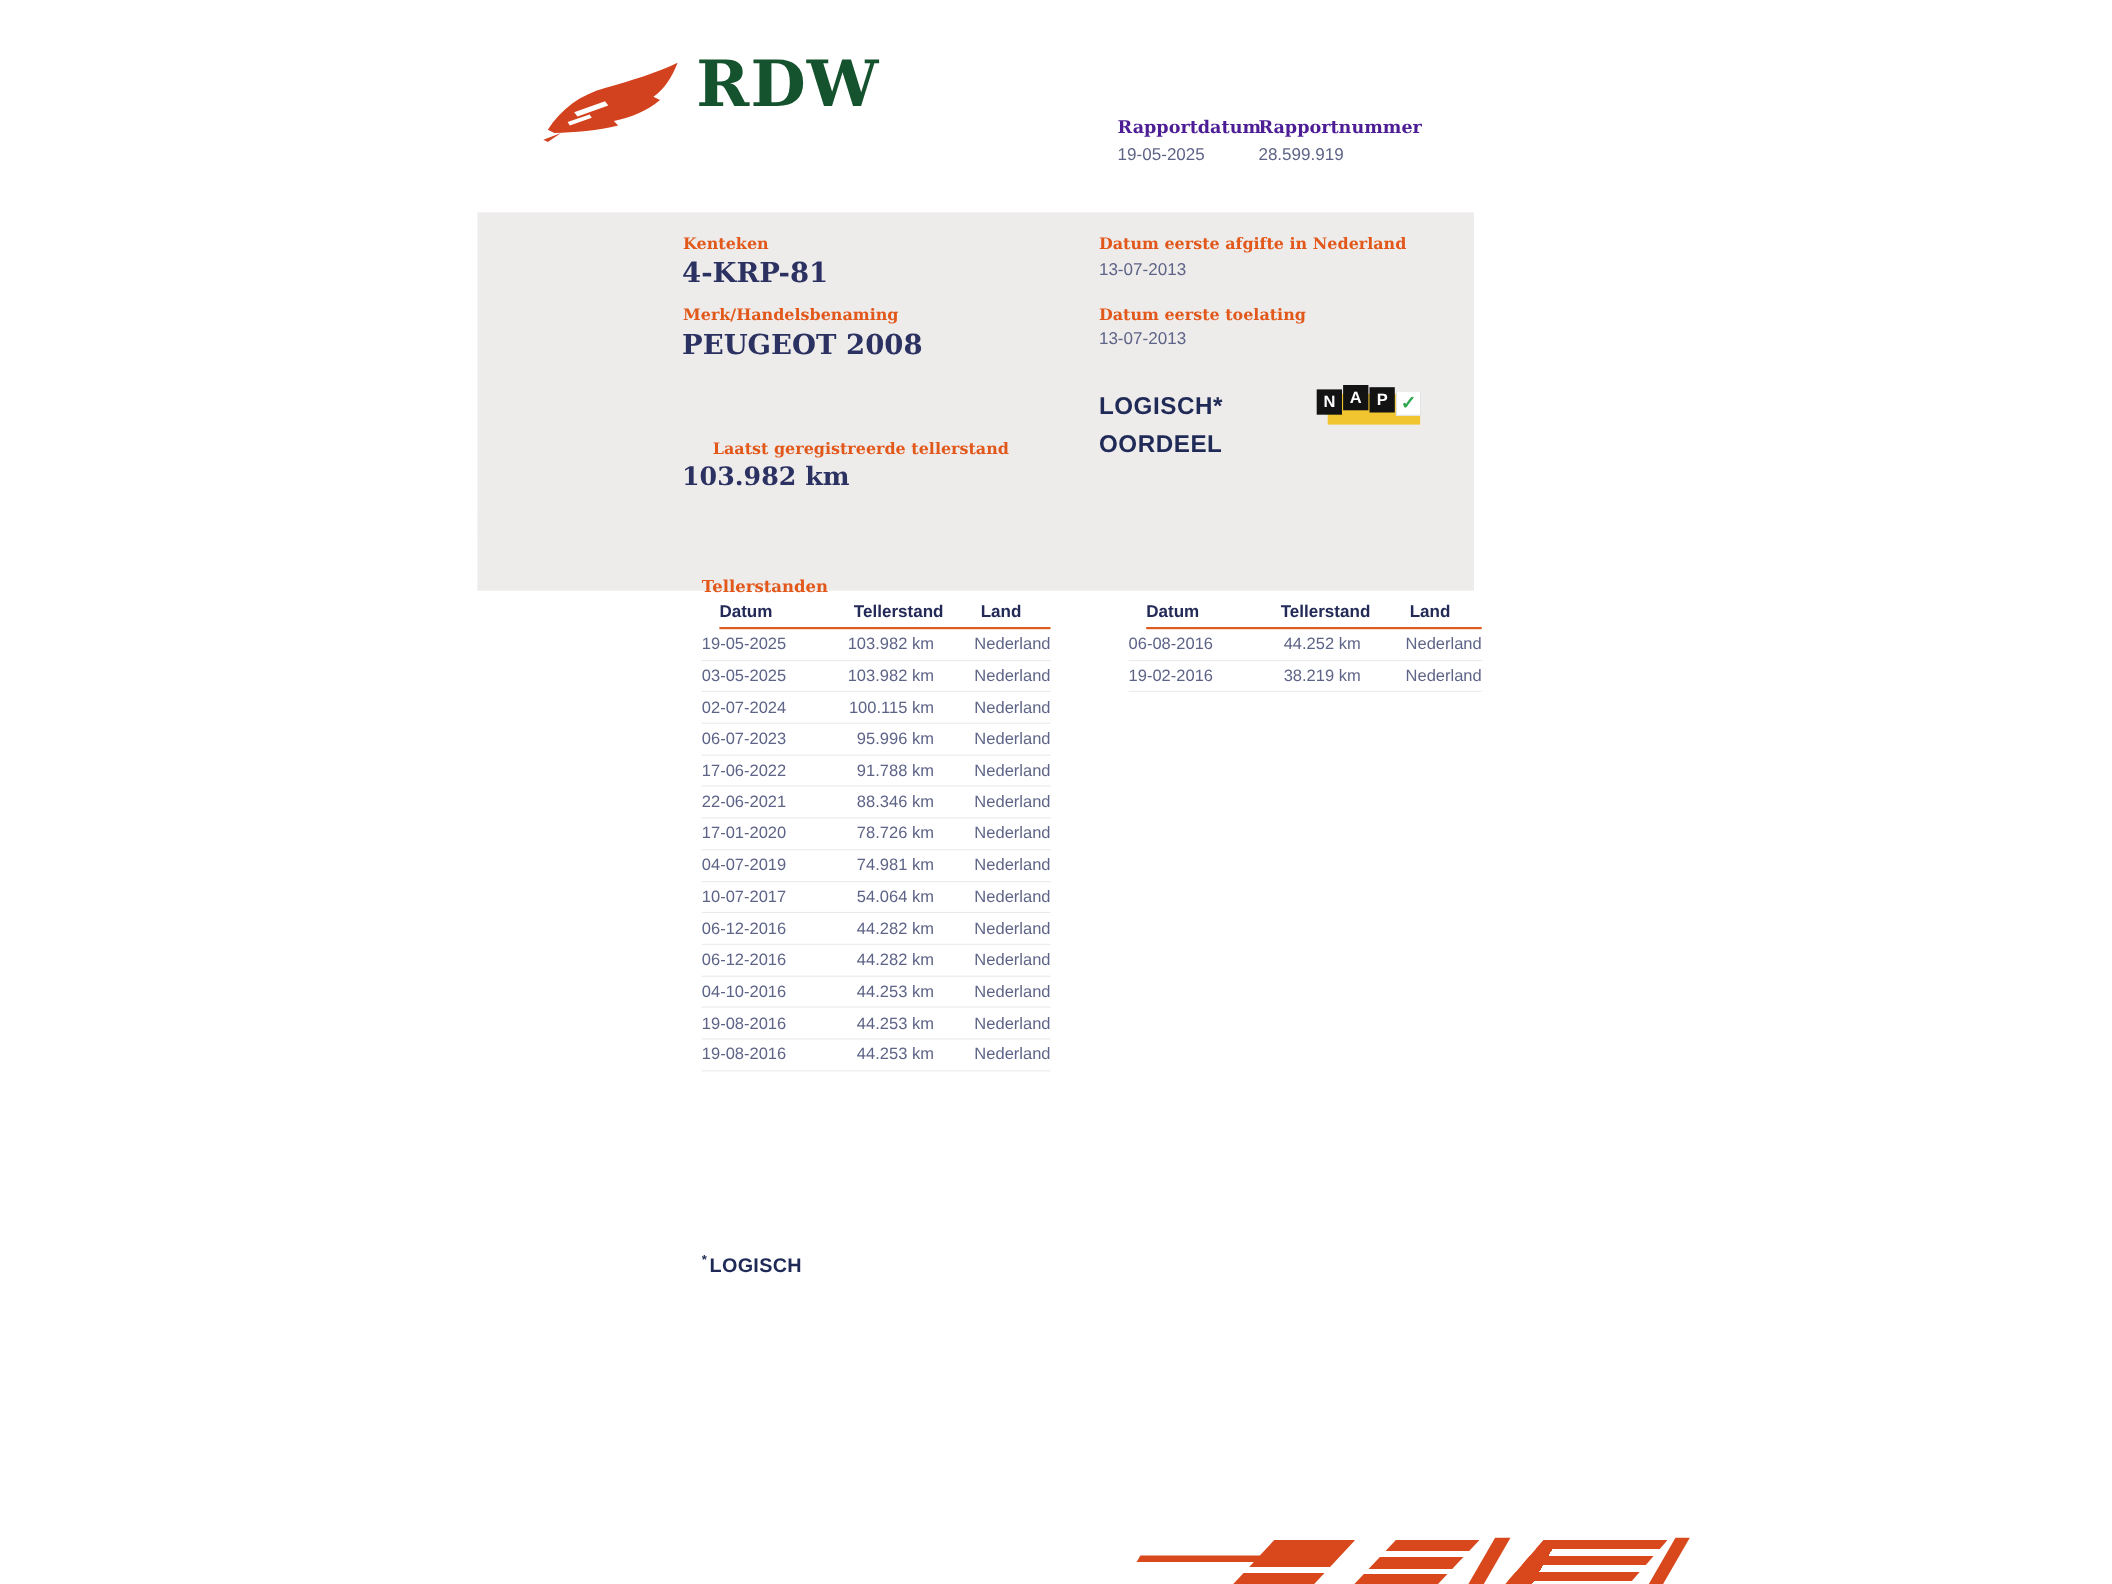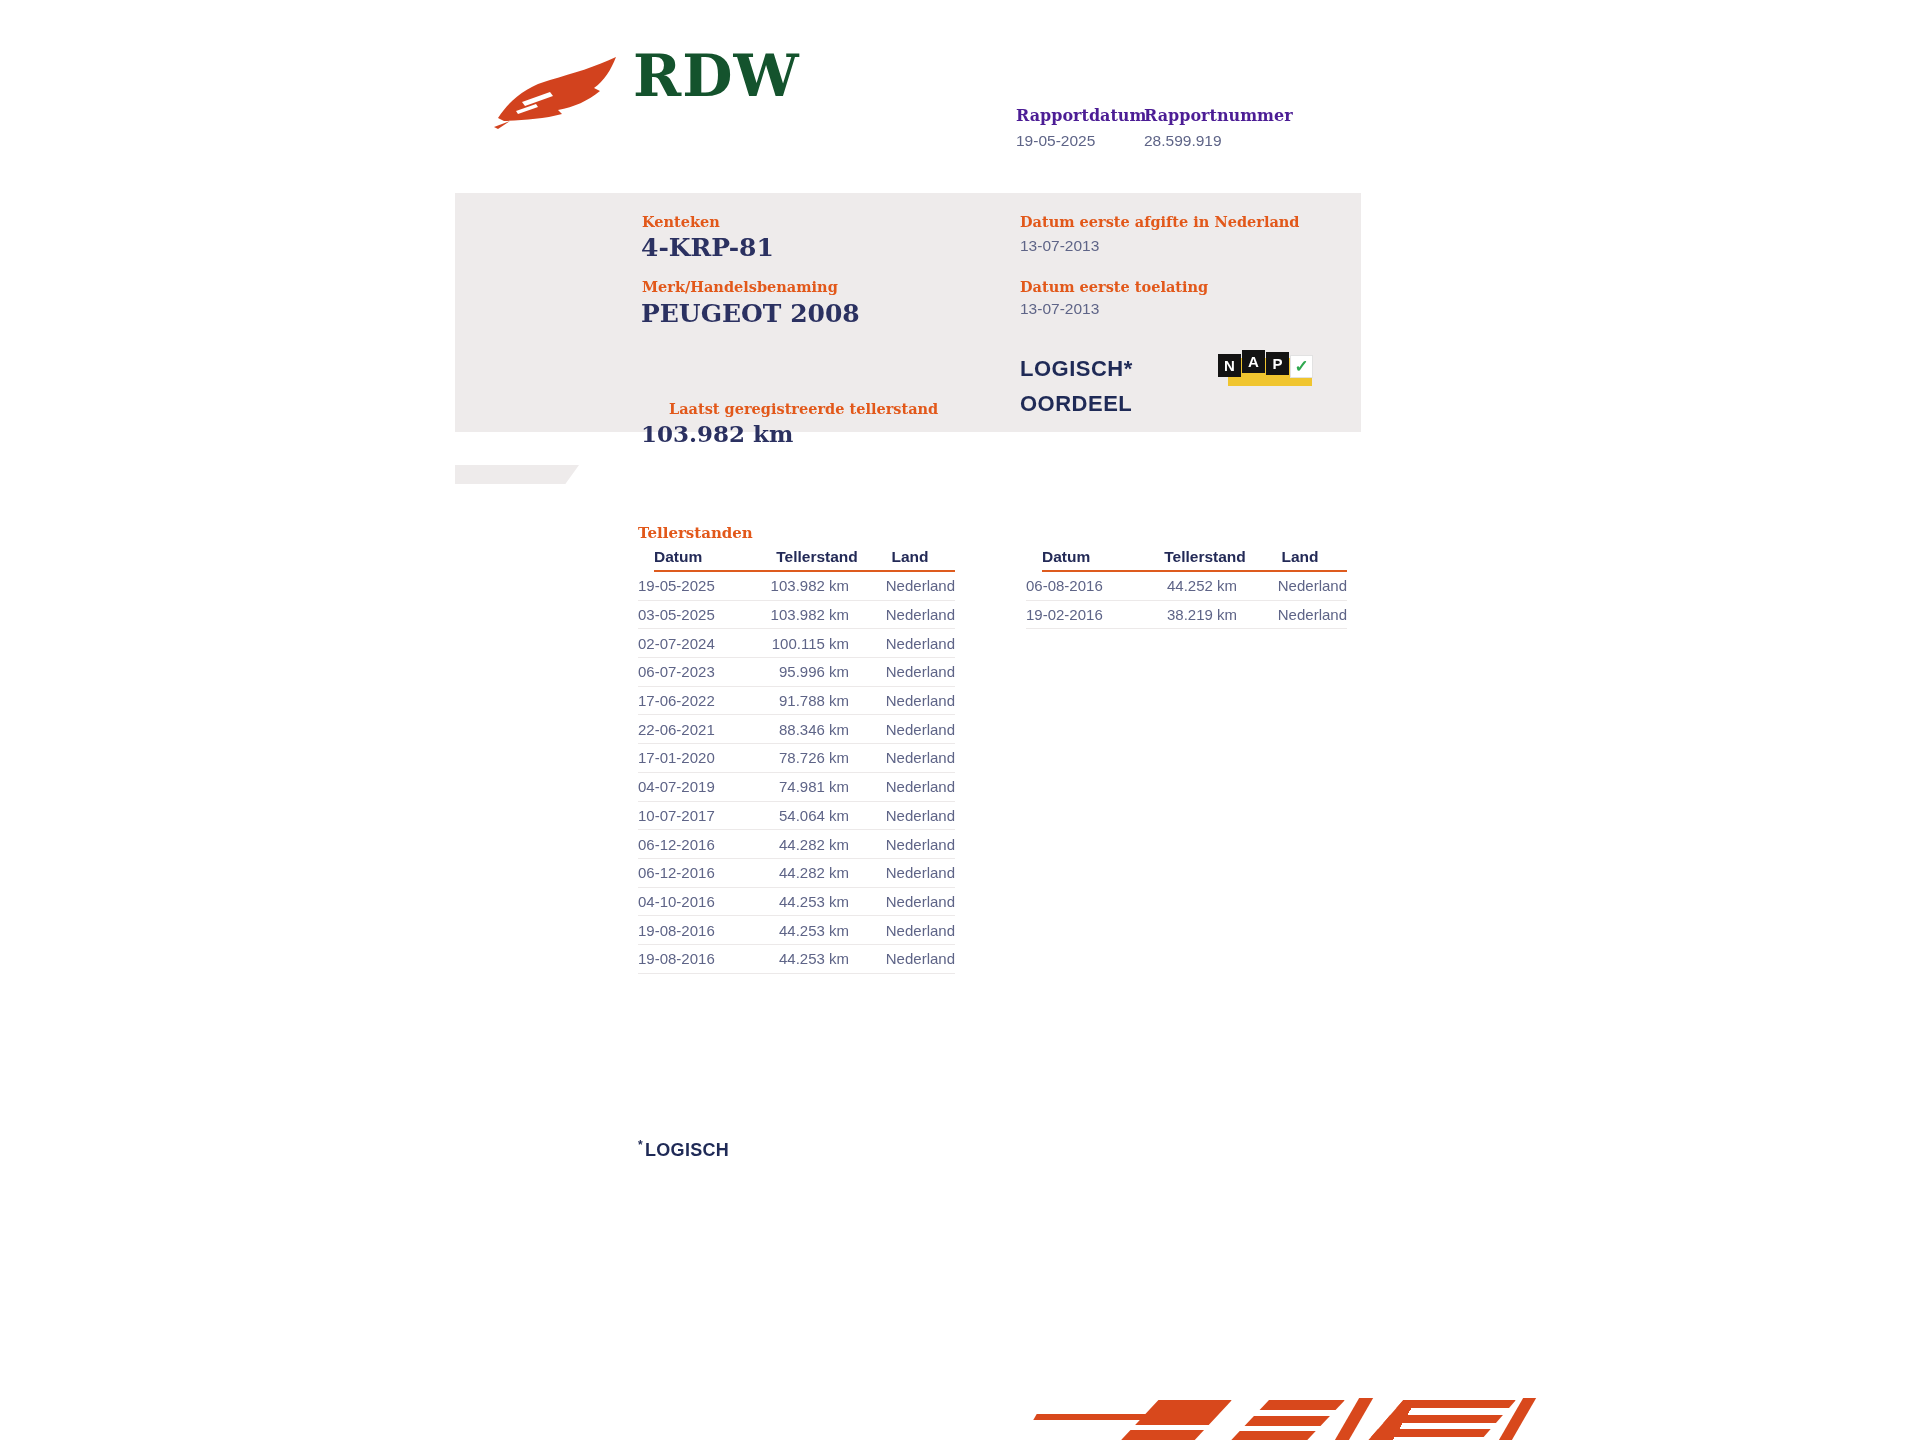--- a/index.html
+++ b/index.html
@@ -11,21 +11,21 @@
   .rdw-text{position:absolute;left:633px;top:42px;font-family:"DejaVu Serif",serif;
             font-weight:bold;font-size:58px;color:#14532d;letter-spacing:1px;}
   .report-title{position:absolute;left:1016px;top:48px;font-family:"DejaVu Serif",serif;
             font-weight:bold;font-size:29px;color:#E2581A;}
   .meta{position:absolute;top:106px;}
   .meta.date{left:1016px;} .meta.num{left:1144px;}
   .meta .lbl{font-family:"DejaVu Serif",serif;font-weight:bold;font-size:16px;color:#4c1d95;text-align:right;}
   .meta .val{margin-top:7px;font-size:15.5px;color:#5E6487;}
 
   
-  .vbox{position:absolute;left:455px;top:193px;width:906px;height:239px;background:#EEEBEB;}
+  .vbox{position:absolute;left:434px;top:193px;width:906px;height:344px;background:#EEEBEB;}
   .vbox::after{content:"";position:absolute;left:0;top:272px;width:124px;height:19px;
                background:#EEEBEB;clip-path:polygon(0 0,100% 0,89% 100%,0 100%);}
   .fld{position:absolute;}
   .fld .olbl{font-family:"DejaVu Serif",serif;font-weight:bold;font-size:14.5px;color:#E2581A;}
   .bigval{font-family:"DejaVu Serif",serif;font-weight:bold;color:#2B3161;}
   .grayval{font-size:15.5px;color:#5E6487;}
   .f-kenteken-label{left:187px;top:20px;} .f-kenteken{left:186px;top:40px;font-size:25px;}
   .f-merk-label{left:187px;top:85px;}     .f-merk{left:186px;top:106px;font-size:25px;}
   .f-tell-label{left:187px;top:207px;margin-left:27px;}    .f-tell{left:186px;top:227px;font-size:23px;}
   .f-afgifte-label{left:565px;top:20px;}  .f-afgifte{left:565px;top:44px;}

